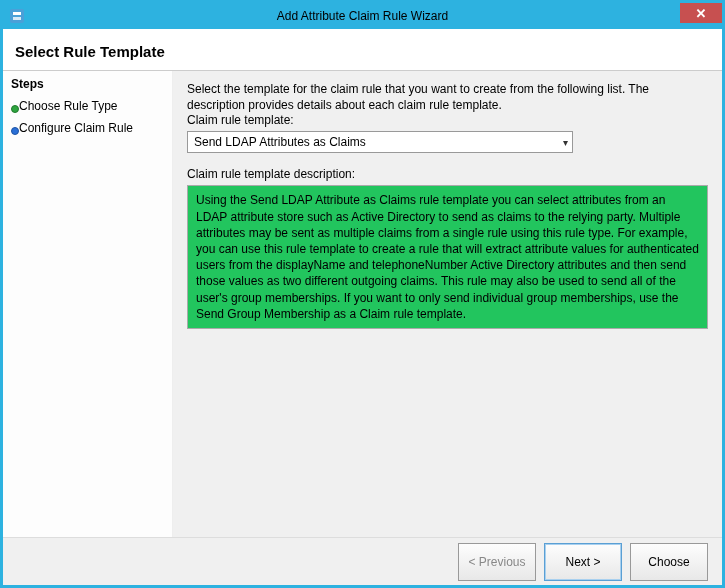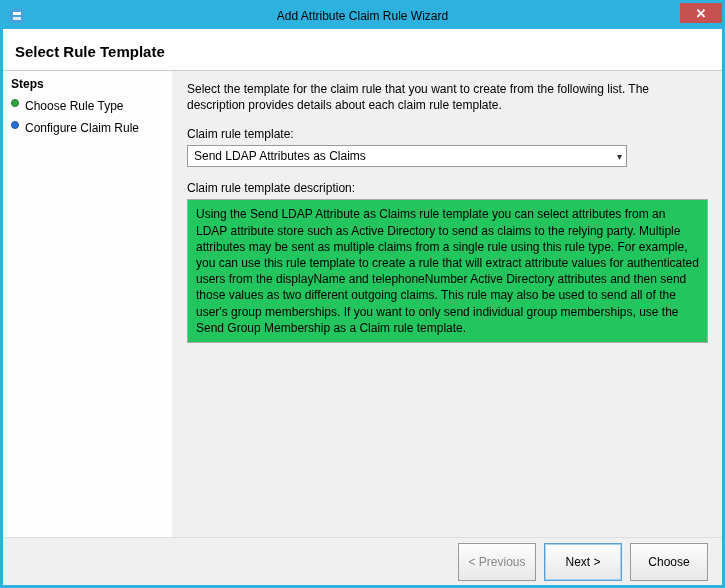--- a/index.html
+++ b/index.html
@@ -8,28 +8,28 @@
 .titlebar { height: 26px; background: #2db2e0; display: flex; align-items: center; position: relative; }
 .title-icon { width: 16px; height: 16px; margin-left: 6px; display: inline-block; }
 .title-text { position: absolute; left: 0; right: 0; text-align: center; font-size: 12px; color: #000; pointer-events: none; }
 .close-btn { position: absolute; right: 0; top: 0; width: 42px; height: 20px; background: #c75050; color: #fff; display: flex; align-items: center; justify-content: center; font-size: 13px; font-weight: bold; cursor: pointer; }
 .header { padding: 14px 12px 10px 12px; }
 .header h1 { font-size: 15px; font-weight: bold; color: #000; }
 .divider { height: 1px; background: #ccc; }
 .body { flex: 1; display: flex; }
 .sidebar { width: 170px; background: #fdfdfd; border-right: 1px solid #eee; }
 .sidebar-header { font-weight: bold; font-size: 12px; padding: 6px 8px 4px 8px; }
-.step-item { display: flex; align-items: flex-start; padding: 4px 8px; gap: 6px; cursor: default; }
+.step-item { display: flex; align-items: flex-end; padding: 4px 8px; gap: 0; cursor: default; }
 .bullet { width: 8px; height: 8px; border-radius: 50%; display: inline-block; flex-shrink: 0; }
 .bullet.green { background: #2ea43f; border: 1px solid #207a2d; }
 .bullet.blue { background: #2a6fd6; border: 1px solid #1d54a5; }
 .main { flex: 1; background: #f0f0f0; padding: 10px 14px 0 14px; display: flex; flex-direction: column; }
-.intro { font-size: 12px; color: #000; line-height: 1.35; margin-bottom: 14px; }
+.intro { font-size: 12px; color: #000; line-height: 1.35; }
 .field-label { font-size: 12px; margin-bottom: 4px; }
-.dropdown { width: 440px; height: 22px; border: 1px solid #999; background: #fff; display: flex; align-items: center; justify-content: space-between; padding: 0 4px 0 6px; cursor: pointer; margin-bottom: 14px; }
+.dropdown { width: 386px; height: 22px; border: 1px solid #999; background: #fff; display: flex; align-items: center; justify-content: space-between; padding: 0 4px 0 6px; cursor: pointer; margin-bottom: 14px; }
 .dropdown-arrow { font-size: 10px; color: #333; }
 .desc-box { border: 1px solid #aaa; background: #22c55e; padding: 6px 8px; font-size: 12px; line-height: 1.35; color: #000; }
 .footer { height: 48px; background: #f0f0f0; border-top: 1px solid #ddd; display: flex; align-items: center; justify-content: flex-end; padding-right: 14px; gap: 8px; }
 .btn { width: 78px; height: 38px; border: 1px solid #999; background: linear-gradient(#fdfdfd,#e8e8e8); font-size: 12px; cursor: pointer; display: flex; align-items: center; justify-content: center; }
 .btn.disabled { color: #888; cursor: default; }
 .btn.primary { border: 1px solid #5a9fd4; box-shadow: 0 0 0 1px #a8d0ef inset; }
 </style>
 </head>
 <body>
 

